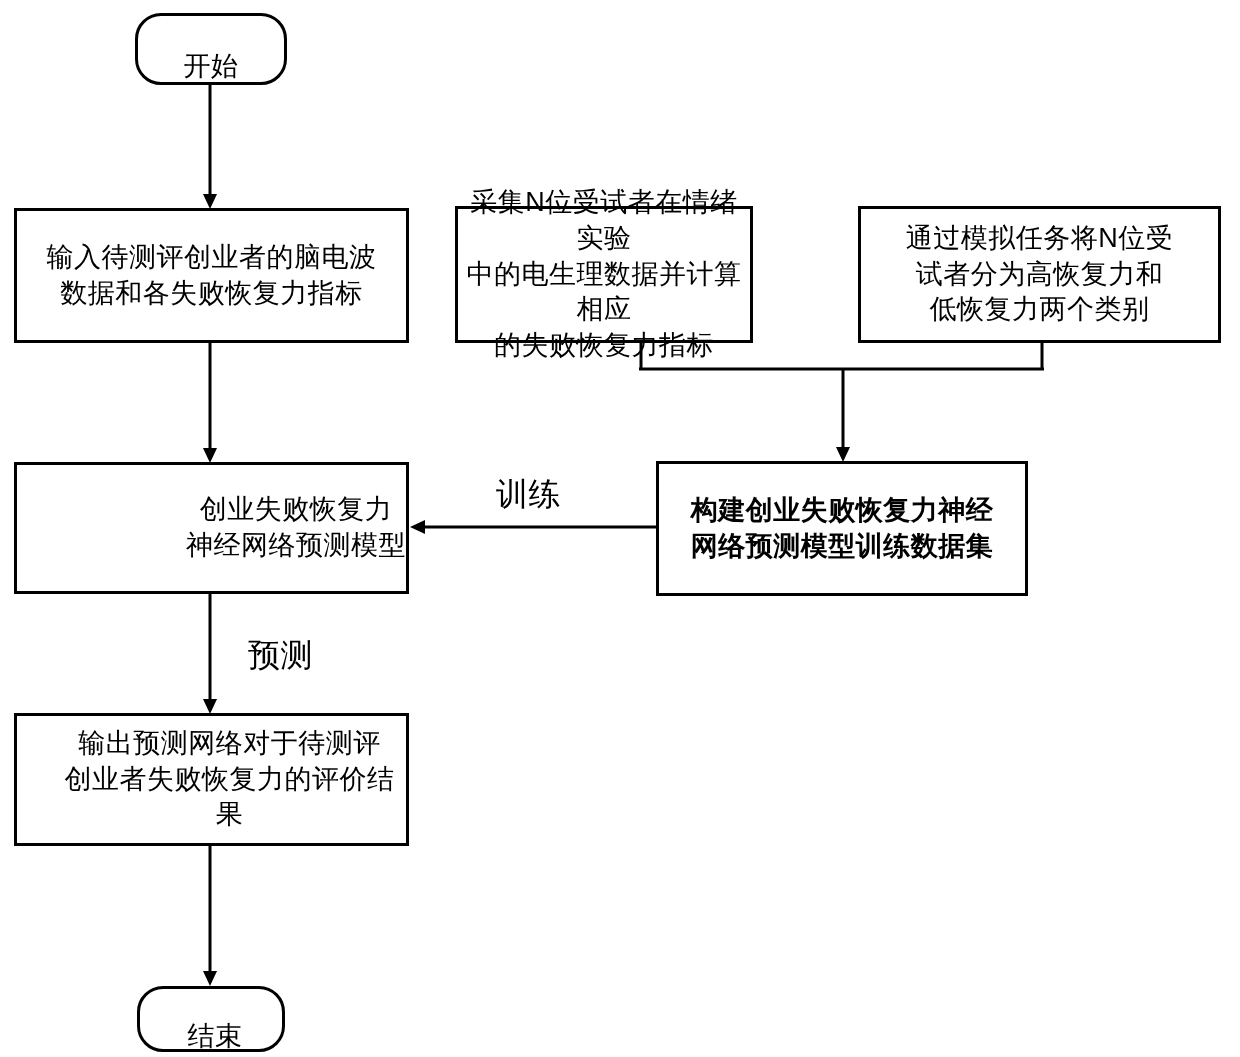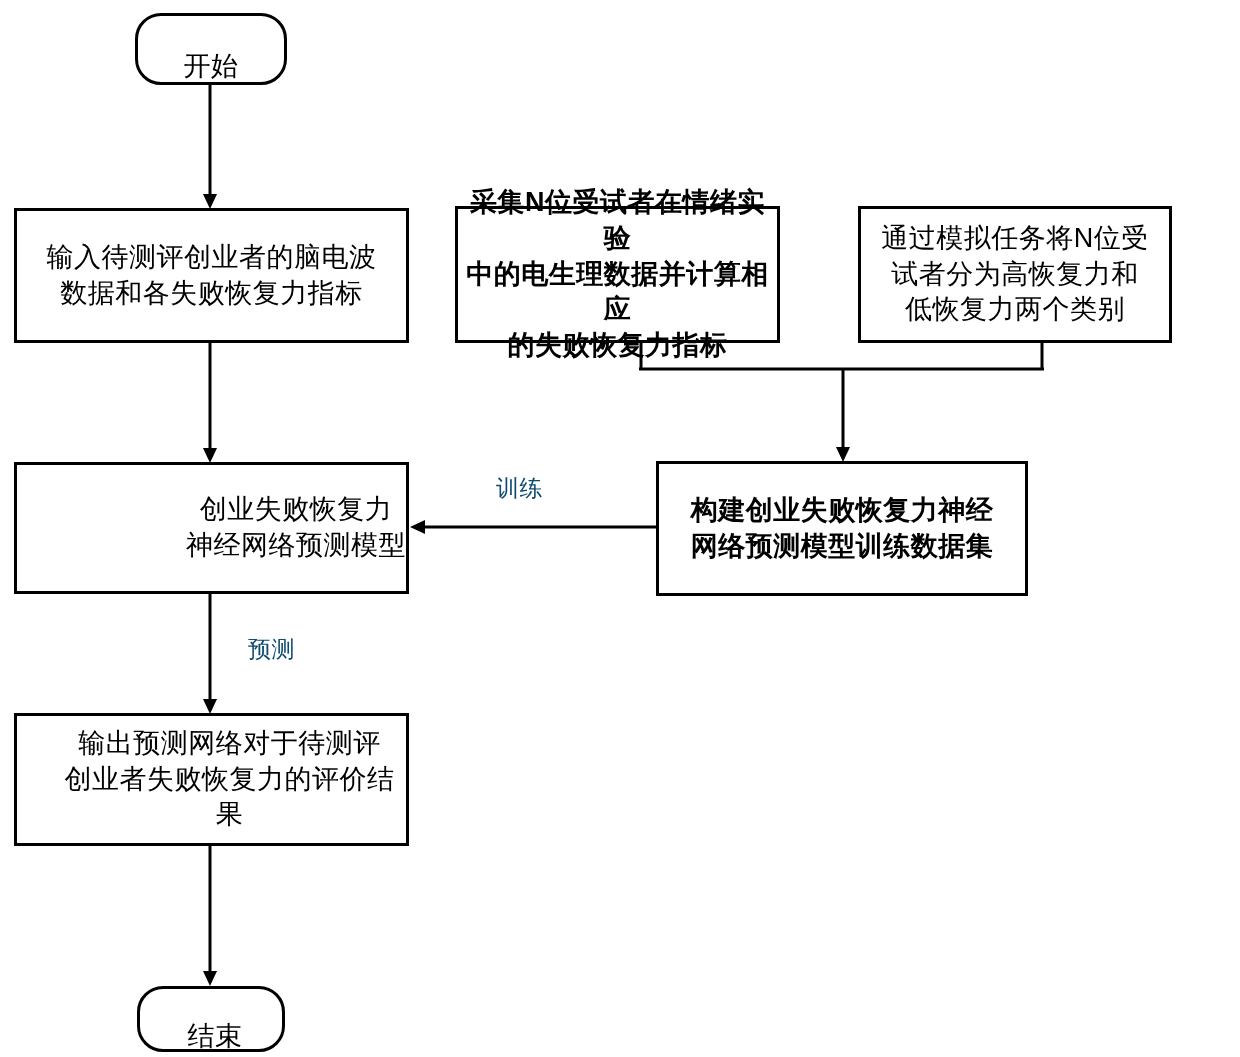--- a/index.html
+++ b/index.html
@@ -39,22 +39,22 @@
   }
   .process .label {
     font-size: 27px;
   }
   .terminator .label {
     font-size: 27px;
     margin-top: 36px;
   }
   .edge-label {
     position: absolute;
-    font-size: 23px;
-    color: #0c4a6e;
+    font-size: 32px;
+    color: #000000;
     white-space: nowrap;
     letter-spacing: 0.5px;
   }
   svg.links {
     position: absolute;
     left: 0;
     top: 0;
     width: 1240px;
     height: 1057px;
     pointer-events: none;
@@ -120,27 +120,27 @@
 
   <div class="node terminator" style="left:135px; top:13px; width:152px; height:72px;">
     <span class="label">开始</span>
   </div>
 
   <div class="node process" style="left:14px; top:208px; width:395px; height:135px;">
     <span class="label">输入待测评创业者的脑电波
 数据和各失败恢复力指标</span>
   </div>
 
-  <div class="node process" style="left:455px; top:206px; width:325px; height:137px;font-weight:bold;">
+  <div class="node process" style="left:455px; top:206px; width:298px; height:137px;">
     <span class="label">采集N位受试者在情绪实验
 中的电生理数据并计算相应
 的失败恢复力指标</span>
   </div>
 
-  <div class="node process" style="left:858px; top:206px; width:314px; height:137px;">
+  <div class="node process" style="left:858px; top:206px; width:363px; height:137px;">
     <span class="label">通过模拟任务将N位受
 试者分为高恢复力和
 低恢复力两个类别</span>
   </div>
 
   <div class="node process" style="left:14px; top:462px; width:395px; height:132px;justify-content:flex-end;">
     <span class="label">创业失败恢复力
 神经网络预测模型</span>
   </div>
 

